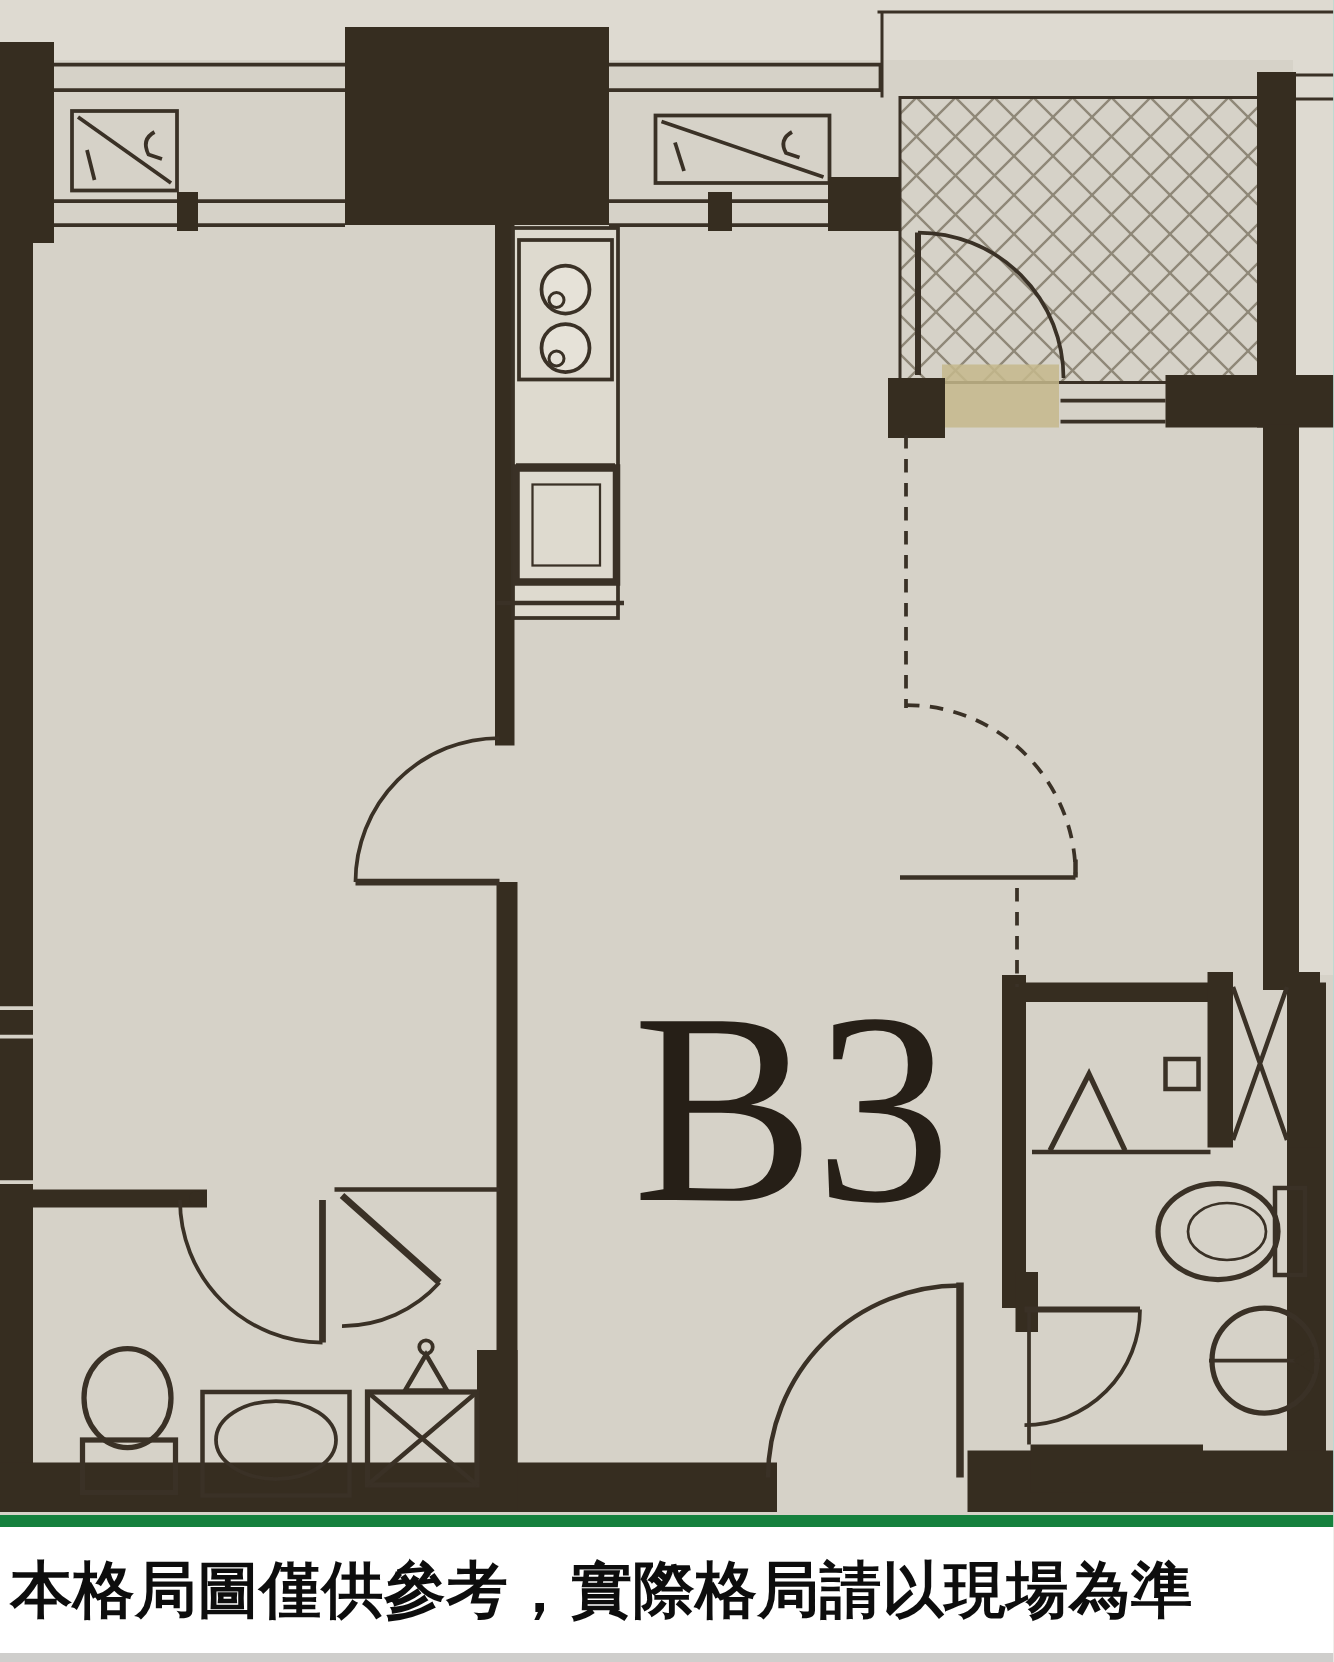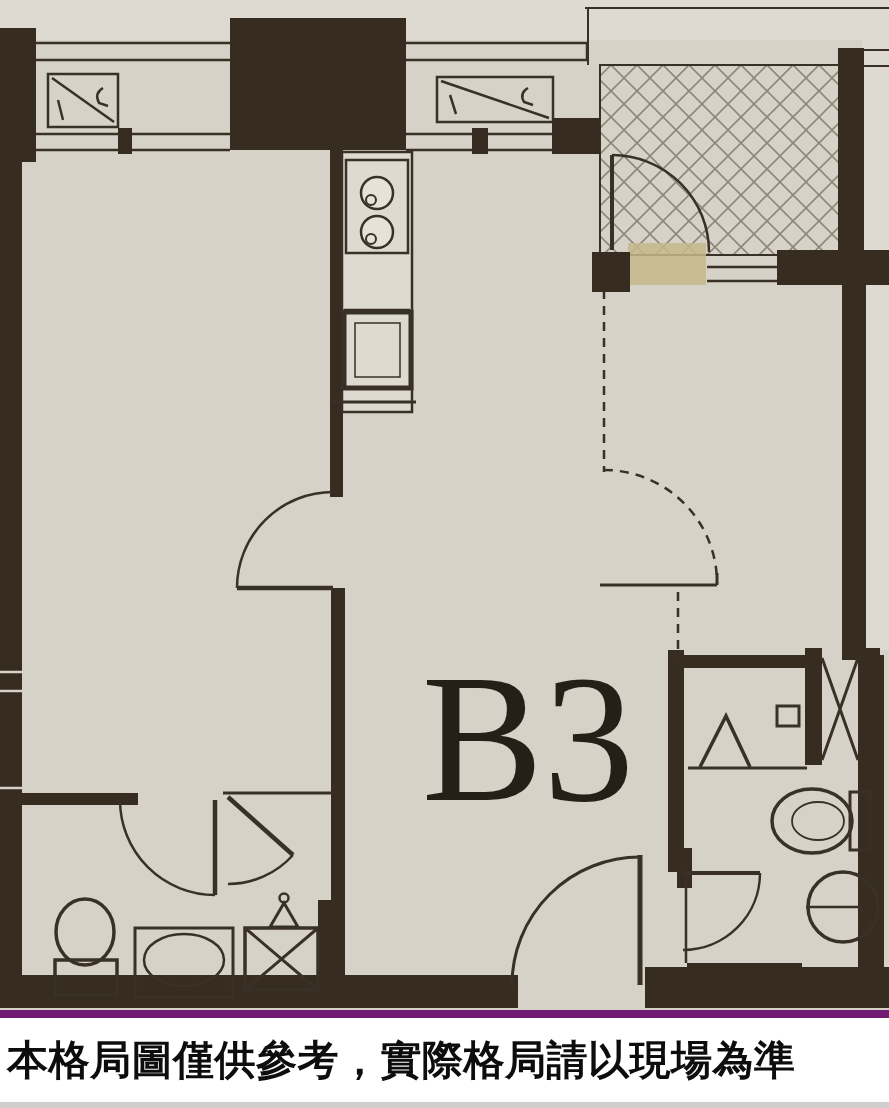--- a/index.html
+++ b/index.html
@@ -2,21 +2,21 @@
 <html><head>
 <meta charset="utf-8">
 <style>
   html,body{margin:0;padding:0;}
   body{width:889px;height:1108px;background:#fff;font-family:"Liberation Sans",sans-serif;}
   #stage{position:relative;width:889px;height:1108px;overflow:hidden;}
   #plan-wrap{position:absolute;left:0;top:0;width:889px;height:1010px;background:#14b8a6;}
   #plan-wrap svg{display:block;}
   #caption-bar{
     position:absolute;left:0;top:1010px;width:889px;height:98px;background:#ffffff;
-    box-sizing:border-box;border-top:8px solid #701a75;border-bottom:6px solid #cfcecc;
+    box-sizing:border-box;border-top:8px solid #15803d;border-bottom:6px solid #cfcecc;
     display:flex;align-items:center;
   }
   #caption-bar .caption-text{
     font-weight:bold;font-size:41px;letter-spacing:0.5px;color:#0d0d0d;
     padding-left:7px;white-space:nowrap;line-height:1;
     font-family:"Liberation Sans","DejaVu Sans",sans-serif;
   }
   .unit-label-text{
     font-family:"Liberation Serif","DejaVu Serif",serif;
     font-size:182px;fill:#261f17;

